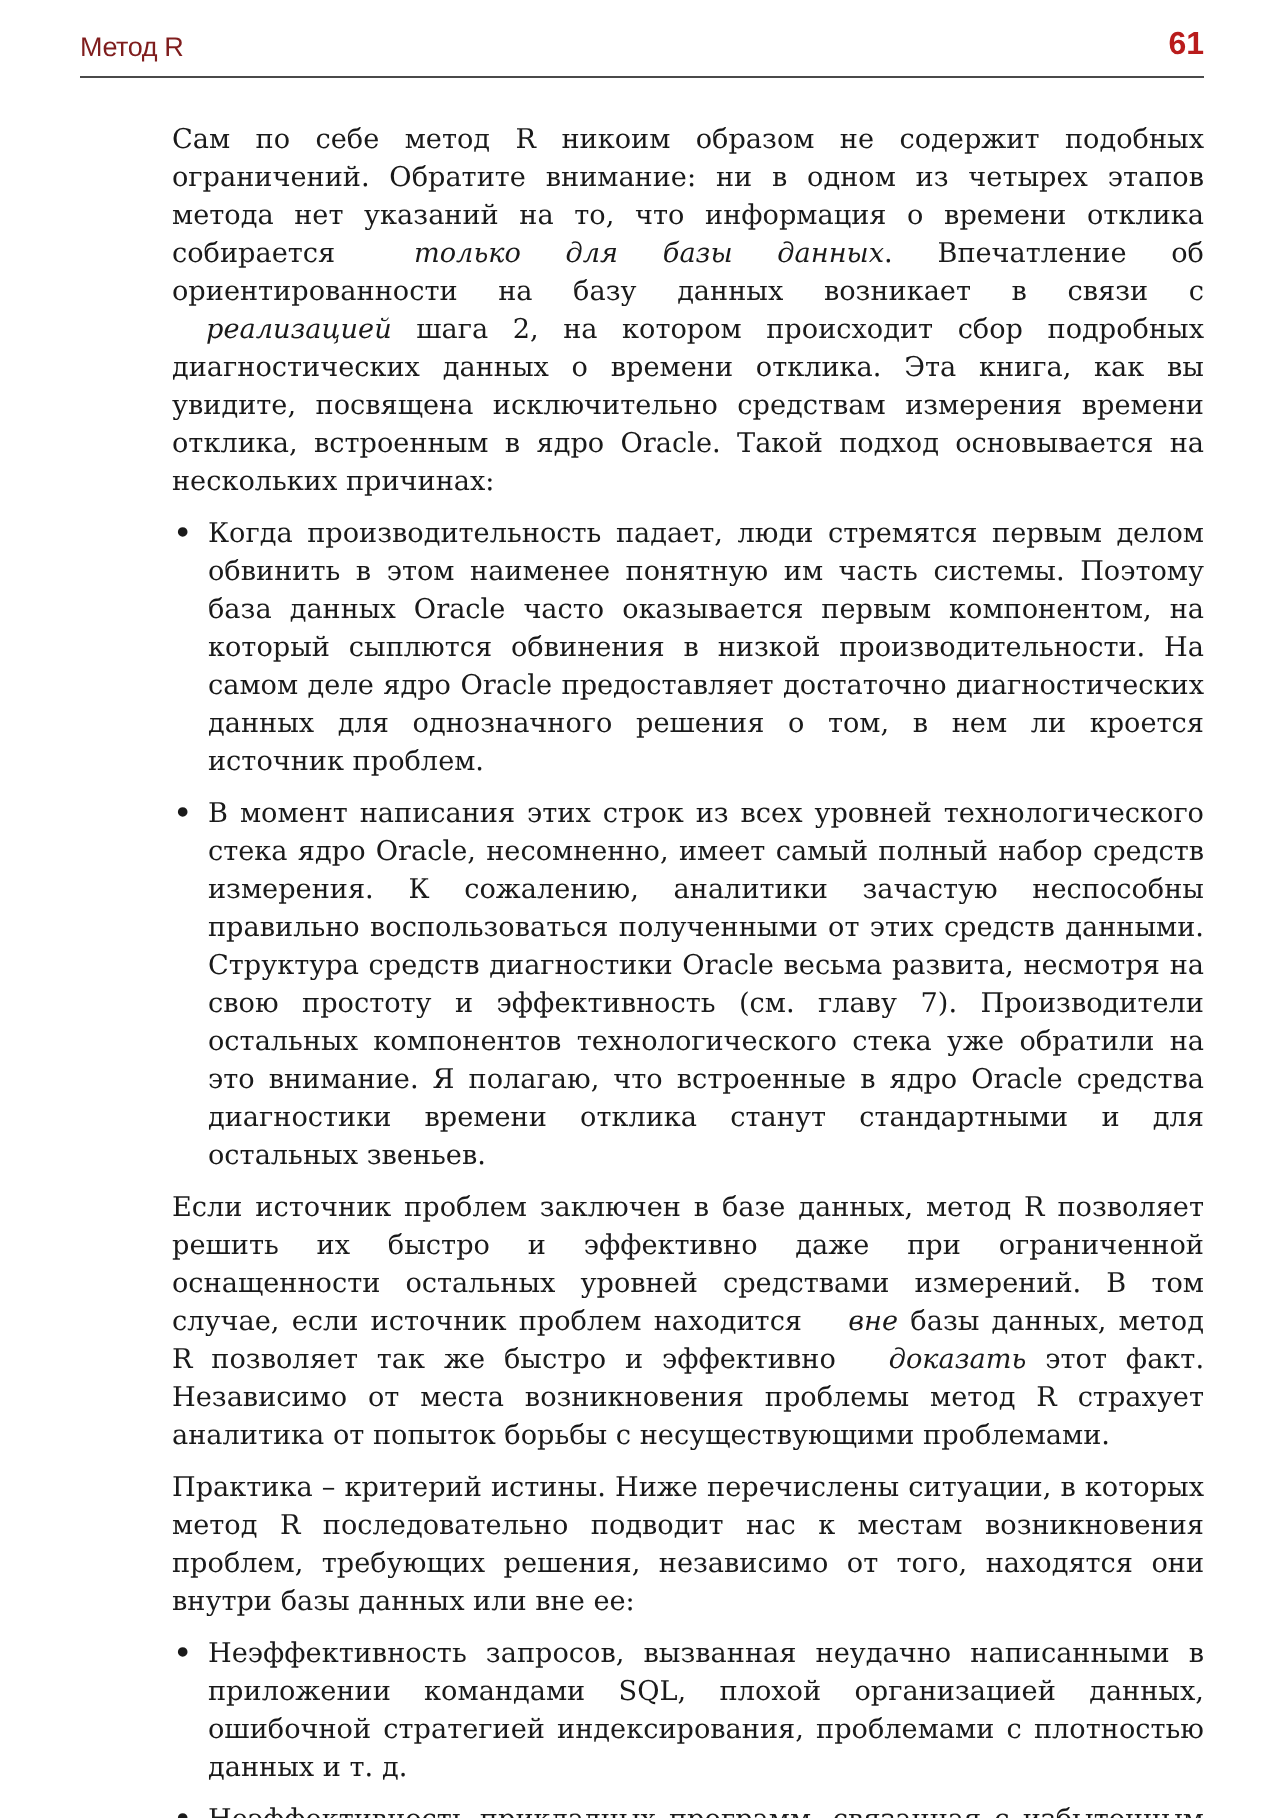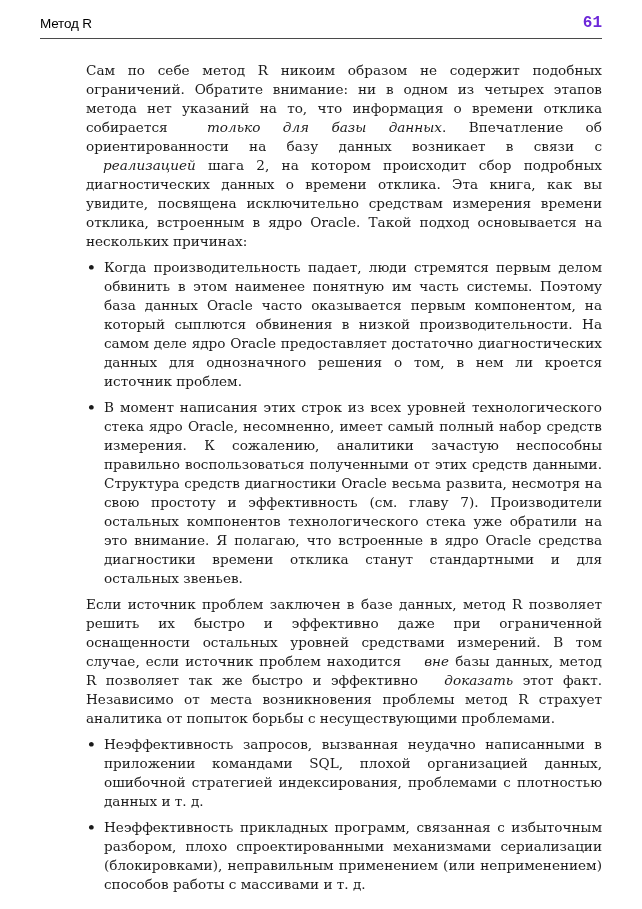--- a/index.html
+++ b/index.html
@@ -4,25 +4,25 @@
   <style>
     html, body { margin: 0; padding: 0; background: #ffffff; }
     body { width: 642px; height: 909px; position: relative; overflow: hidden; }
     .page-header {
       position: absolute; left: 40px; top: 12px; width: 562px; height: 26px;
       border-bottom: 1.5px solid #4a4a4a;
       font-family: "Liberation Sans", sans-serif;
     }
     .header-title {
       position: absolute; left: 0; top: 4px;
-      font-size: 13.5px; color: #000000; letter-spacing: -0.2px;
+      font-size: 13.5px; color: #7f1d1d; letter-spacing: -0.2px;
     }
     .page-number {
       position: absolute; right: 0; top: 2px;
-      font-size: 16px; font-weight: bold; color: #6d28d9; font-family: Liberation Mono, monospace;
+      font-size: 16px; font-weight: bold; color: #b91c1c;
     }
     .content {
       position: absolute; left: 86px; top: 61px; width: 516px;
       font-family: "DejaVu Serif", serif;
       font-size: 13.6px; line-height: 19px; color: #1a1a1a;
       text-align: justify; hyphens: manual;
     }
     .para { margin: 0 0 7px 0; }
     ul.bullets { list-style: none; margin: 0 0 7px 0; padding: 0; }
     ul.bullets li {
@@ -44,19 +44,20 @@
 <div class="content">
   <p class="para"><span>Сам по себе метод R никоим образом не содержит подобных ограничений. Обратите внимание: ни в одном из четырех этапов метода нет указаний на то, что информация о времени отклика собирается </span><em>только для базы данных</em><span>. Впечатление об ориентированности на базу данных возникает в связи с </span><em>реализацией</em><span> шага 2, на котором происходит сбор подробных диагностических данных о времени отклика. Эта книга, как вы увидите, посвящена исключительно средствам измерения времени отклика, встроенным в ядро Oracle. Такой подход основывается на нескольких причинах:</span></p>
 
   <ul class="bullets">
     <li><span class="bullet-dot">•</span><span>Когда производительность падает, люди стремятся первым делом обвинить в этом наименее понятную им часть системы. Поэтому база данных Oracle часто оказывается первым компонентом, на который сыплются обвинения в низкой производительности. На самом деле ядро Oracle предоставляет достаточно диагностических данных для однозначного решения о том, в нем ли кроется источник проблем.</span></li>
     <li><span class="bullet-dot">•</span><span>В момент написания этих строк из всех уровней технологического стека ядро Oracle, несомненно, имеет самый полный набор средств измерения. К сожалению, аналитики зачастую неспособны правильно воспользоваться полученными от этих средств данными. Структура средств диагностики Oracle весьма развита, несмотря на свою простоту и эффективность (см. главу 7). Производители остальных компонентов технологического стека уже обратили на это внимание. Я полагаю, что встроенные в ядро Oracle средства диагностики времени отклика станут стандартными и для остальных звеньев.</span></li>
   </ul>
 
   <p class="para"><span>Если источник проблем заключен в базе данных, метод R позволяет решить их быстро и эффективно даже при ограниченной оснащенности остальных уровней средствами измерений. В том случае, если источник проблем находится </span><em>вне</em><span> базы данных, метод R позволяет так же быстро и эффективно </span><em>доказать</em><span> этот факт. Независимо от места возникновения проблемы метод R страхует аналитика от попыток борьбы с несуществующими проблемами.</span></p>
 
+  <p class="para">Практика – критерий истины. Ниже перечислены ситуации, в которых метод R последовательно подводит нас к местам возникновения проблем, требующих решения, независимо от того, находятся они внутри базы данных или вне ее:</p>
 
   <ul class="bullets">
     <li><span class="bullet-dot">•</span><span>Неэффективность запросов, вызванная неудачно написанными в приложении командами SQL, плохой организацией данных, ошибочной стратегией индексирования, проблемами с плотностью данных и т. д.</span></li>
     <li><span class="bullet-dot">•</span><span>Неэффективность прикладных программ, связанная с избыточным разбором, плохо спроектированными механизмами сериализации (блокировками), неправильным применением (или неприменением) способов работы с массивами и т. д.</span></li>
 
   </ul>
 </div>
 
 </body></html>

